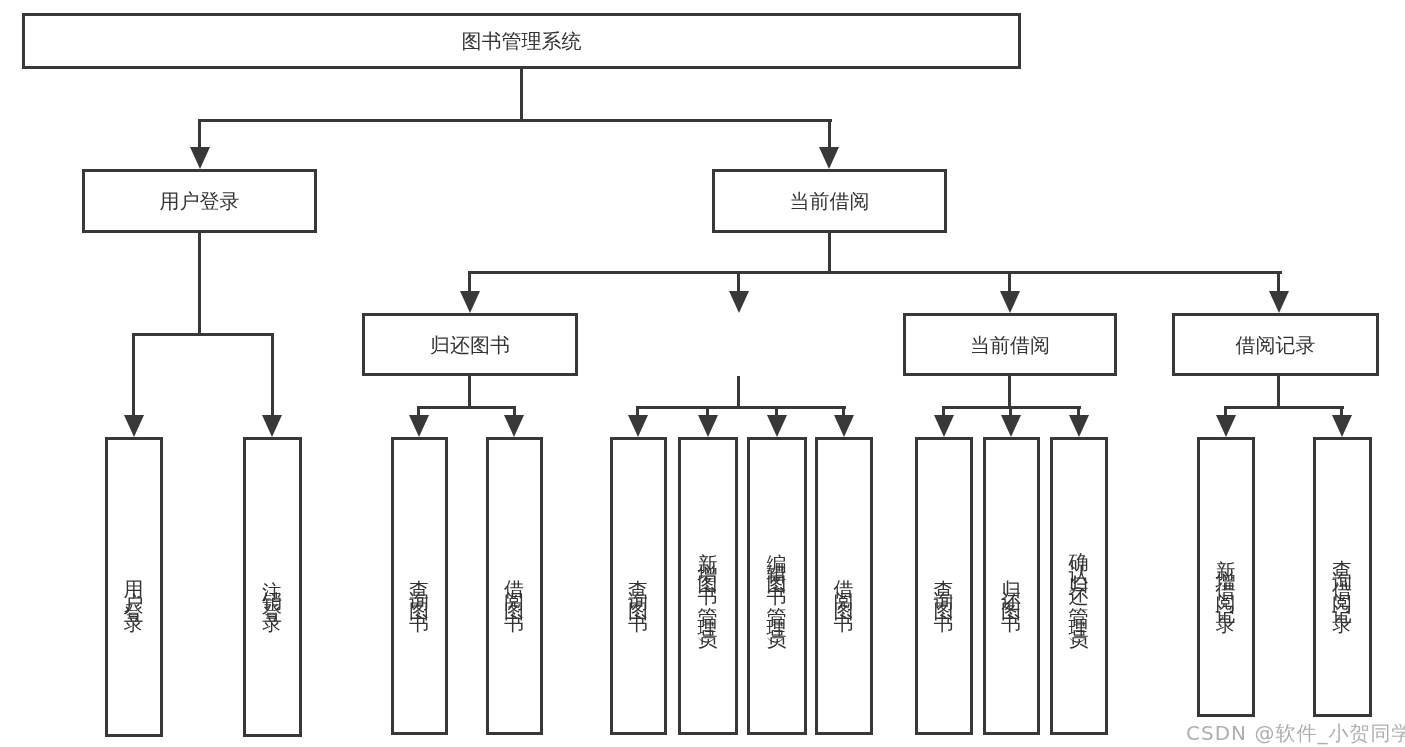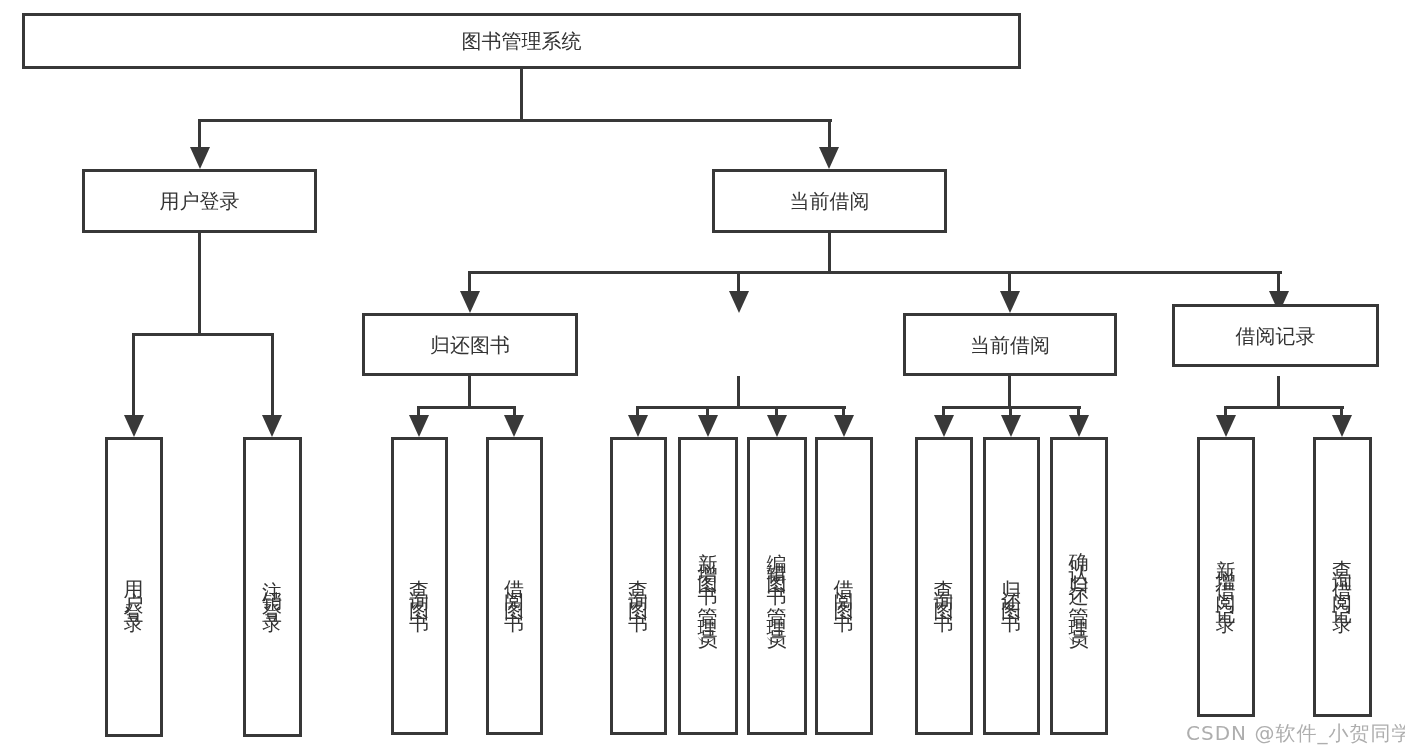--- a/index.html
+++ b/index.html
@@ -77,21 +77,21 @@
   <div class="arrow" style="left:460px;top:291px"></div>
   <div class="line" style="left:737px;top:271px;width:3px;height:22px"></div>
   <div class="arrow" style="left:729px;top:291px"></div>
   <div class="line" style="left:1008px;top:271px;width:3px;height:22px"></div>
   <div class="arrow" style="left:1000px;top:291px"></div>
   <div class="line" style="left:1277px;top:271px;width:3px;height:22px"></div>
   <div class="arrow" style="left:1269px;top:291px"></div>
 
   <div class="node" style="left:362px;top:313px;width:216px;height:63px">归还图书</div>
   <div class="node" style="left:903px;top:313px;width:214px;height:63px">当前借阅</div>
-  <div class="node" style="left:1172px;top:304px;width:207px;height:63px">借阅记录</div>
+  <div class="node" style="left:1172px;top:313px;width:207px;height:63px">借阅记录</div>
 
   <div class="line" style="left:468px;top:376px;width:3px;height:33px"></div>
   <div class="line" style="left:417px;top:406px;width:99px;height:3px"></div>
   <div class="line" style="left:417px;top:406px;width:3px;height:12px"></div>
   <div class="arrow" style="left:409px;top:415px"></div>
   <div class="line" style="left:513px;top:406px;width:3px;height:12px"></div>
   <div class="arrow" style="left:504px;top:415px"></div>
 
   <div class="line" style="left:737px;top:376px;width:3px;height:33px"></div>
   <div class="line" style="left:636px;top:406px;width:210px;height:3px"></div>

